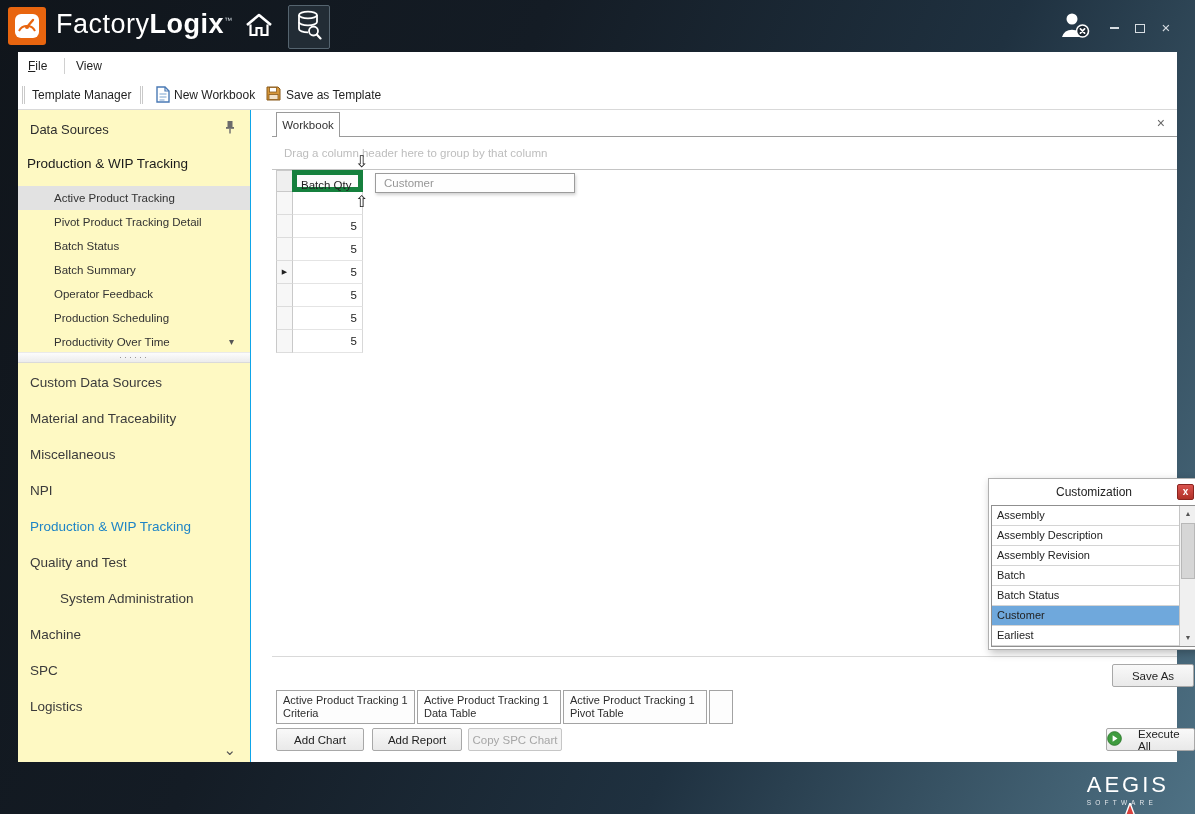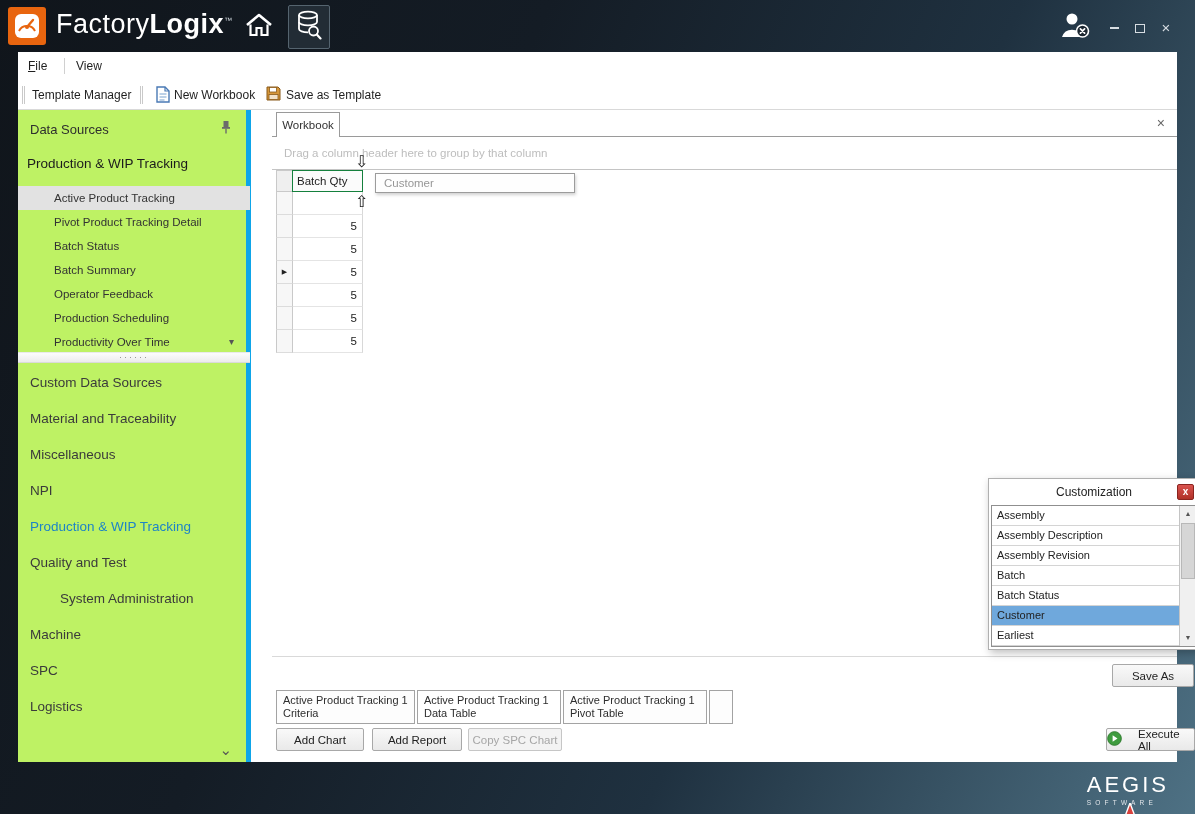--- a/index.html
+++ b/index.html
@@ -33,21 +33,21 @@
   .menu-file::first-letter { text-decoration:underline; }
   .menu-sep { position:absolute; left:46px; top:6px; width:1px; height:16px; background:#d0d0d0; }
   .menu-view { left:58px; }
 
   .toolbar { position:absolute; left:0; top:28px; width:100%; height:30px; border-bottom:1px solid #d9d9d9; background:#fff; }
   .tb-grip { position:absolute; top:6px; width:3px; height:18px; border-left:1px solid #c9c9c9; border-right:1px solid #c9c9c9; }
   .tb-label { position:absolute; top:8px; font-size:12px; color:#1f1f1f; cursor:pointer; white-space:nowrap; }
   .tb-icon { position:absolute; top:6px; }
 
   
-  .sidebar { position:absolute; left:0; top:58px; width:233px; bottom:0; border-right:5px solid #0ea5e9; background:#bef264; }
+  .sidebar { position:absolute; left:0; top:58px; width:233px; bottom:0; border-right:1px solid #0ea5e9; background:#fef9c3; }
   .sb-title { position:absolute; left:12px; top:12px; font-size:13px; color:#2e2e2e; }
   .sb-pin { position:absolute; right:14px; top:10px; cursor:pointer; }
   .sb-section { position:absolute; left:9px; top:46px; font-size:13.5px; color:#1c1c1c; cursor:pointer; }
   .sb-item { position:absolute; left:0; width:232px; height:24px; font-size:11.5px; color:#333;
     line-height:24px; padding-left:36px; cursor:pointer; white-space:nowrap; }
   .sb-item.selected { background:#e2e2e2; }
   .sb-item-arrow { position:absolute; right:16px; top:0; font-size:10px; color:#555; }
   .sb-splitter { position:absolute; left:0; top:242px; width:232px; height:11px;
     background:linear-gradient(#fcfcfc,#ececec); border-top:1px solid #eaeaea; border-bottom:1px solid #dadada;
     text-align:center; font-size:9px; line-height:8px; letter-spacing:2px; color:#8a8a8a; cursor:row-resize; }
@@ -60,21 +60,21 @@
   .ws-tabstrip { position:absolute; left:0; top:0; right:0; height:27px; }
   .ws-tabstrip::after { content:""; position:absolute; left:0; right:0; bottom:0; height:1px; background:#9a9a9a; }
   .ws-tab { position:absolute; left:4px; top:2px; height:25px; width:64px; background:#fff; border:1px solid #9a9a9a; border-bottom:none;
     z-index:2; font-size:11.5px; color:#333; display:flex; align-items:center; justify-content:center; cursor:pointer; }
   .ws-tab-close { position:absolute; right:12px; top:5px; font-size:14px; color:#666; cursor:pointer; z-index:2; }
 
   .group-panel { position:absolute; left:0; top:27px; right:0; height:33px; border-bottom:1px solid #c4c4c4; }
   .group-hint { position:absolute; left:12px; top:10px; font-size:11.5px; color:#bdbdbd; }
 
   .g-ind-header { position:absolute; left:4px; top:60px; width:17px; height:22px; background:#efefef; border:1px solid #c9c9c9; }
-  .g-col-header { position:absolute; left:20px; top:60px; width:71px; height:22px; background:#fbfbfb; border:1px solid #15803d;
+  .g-col-header { position:absolute; left:20px; top:60px; width:71px; height:22px; background:#fbfbfb; border:5px solid #15803d;
     font-size:11.5px; color:#222; line-height:20px; padding-left:4px; cursor:pointer; }
   .g-row { position:absolute; left:4px; width:87px; height:23px; display:flex; }
   .g-ind { width:17px; background:#f7f7f7; border-left:1px solid #c9c9c9; border-right:1px solid #c9c9c9; border-bottom:1px solid #dcdcdc;
     display:flex; align-items:center; justify-content:center; font-size:7px; color:#222; }
   .g-cell { width:70px; background:#fff; border-right:1px solid #d8d8d8; border-bottom:1px solid #e4e4e4;
     font-size:11.5px; color:#222; text-align:right; padding-right:5px; line-height:22px; cursor:default; }
   .drag-header { position:absolute; left:103px; top:63px; width:200px; height:20px; background:#fefefe; border:1px solid #9c9c9c;
     font-size:11.5px; color:#979797; line-height:18px; padding-left:8px; box-shadow:1px 2px 3px rgba(0,0,0,0.18); cursor:grabbing; z-index:3; }
   .drag-arrow { position:absolute; font-size:16px; color:#1a1a1a; z-index:4; line-height:16px; }
   .drag-arrow-down { left:83px; top:44px; }

